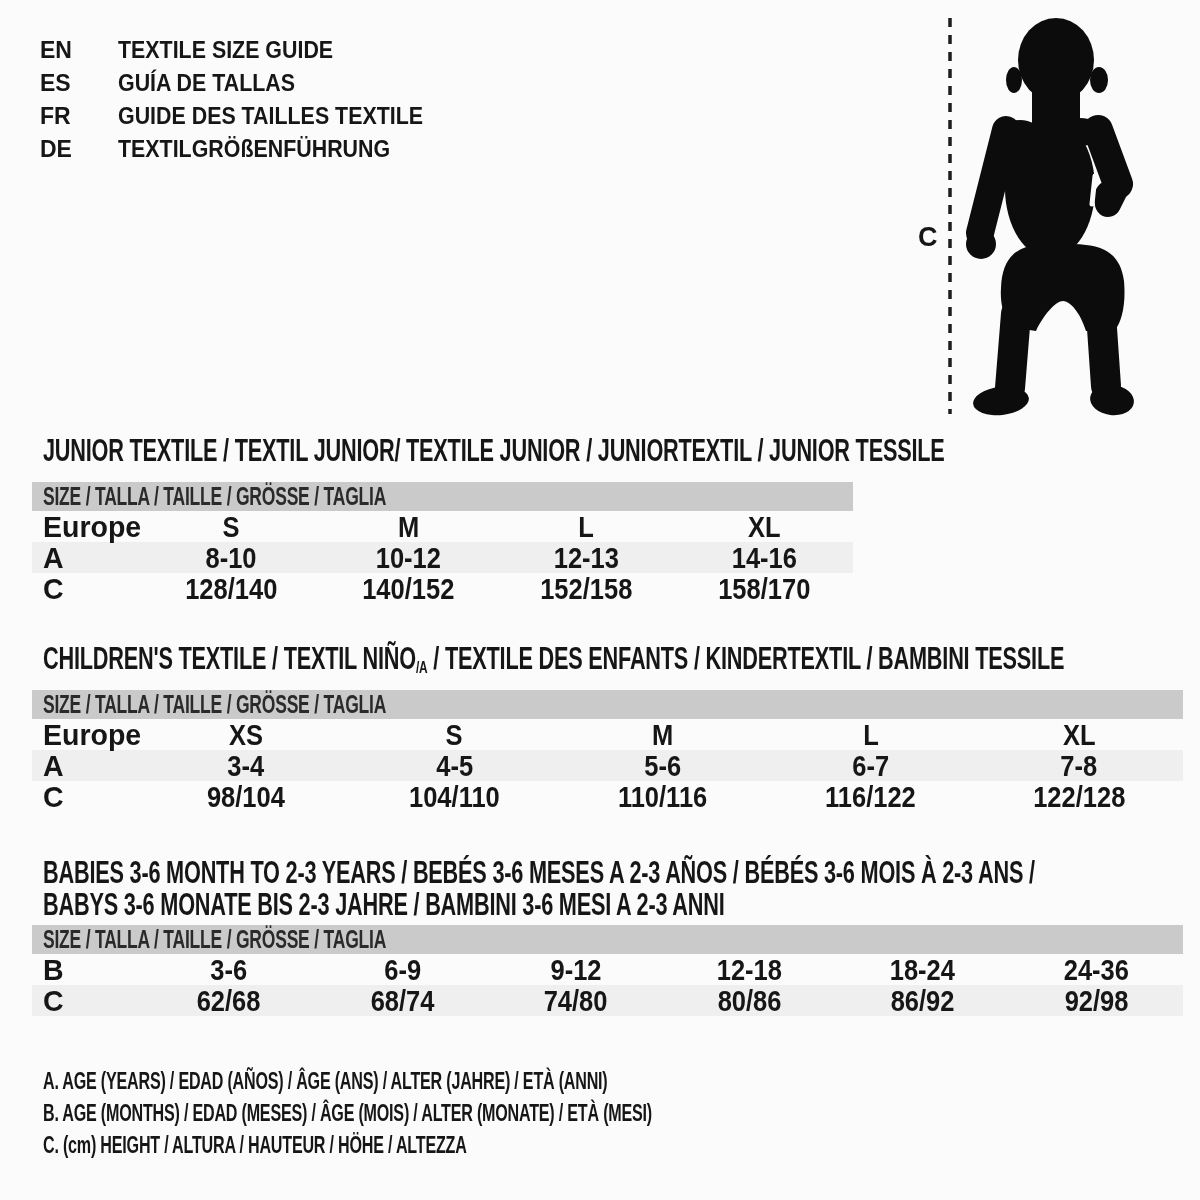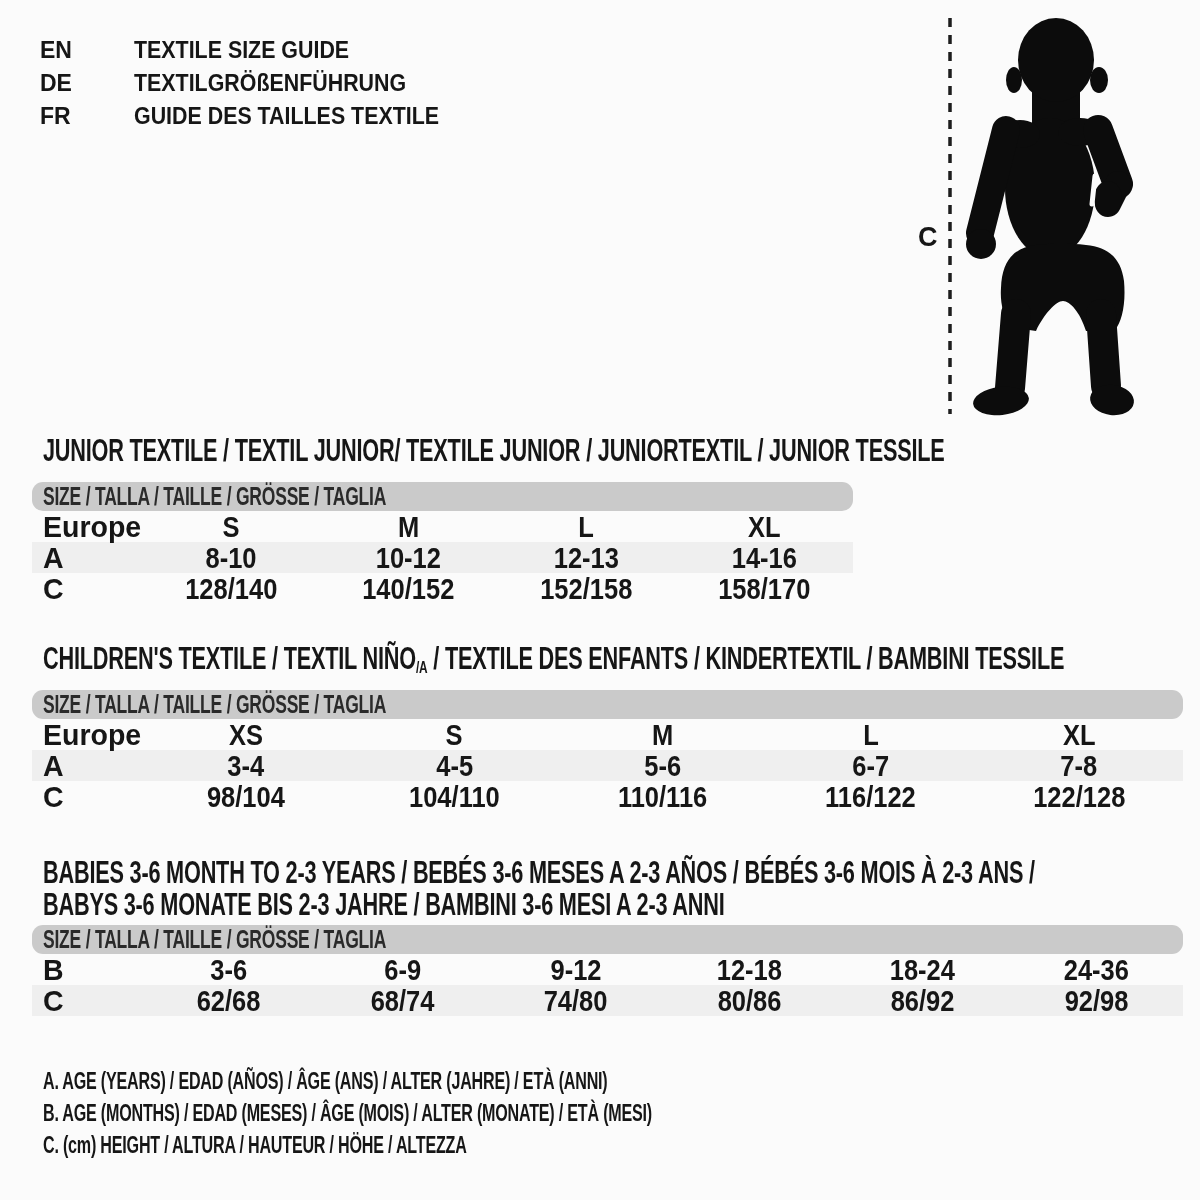--- a/index.html
+++ b/index.html
@@ -11,56 +11,60 @@
   }
   .abs{position:absolute;}
   
   .cond{display:inline-block;transform:scaleX(0.70);transform-origin:0 50%;white-space:nowrap;letter-spacing:-0.3px;}
   .cond-mild{display:inline-block;transform:scaleX(0.93);transform-origin:0 50%;white-space:nowrap;}
   .cx{display:inline-block;transform:scaleX(0.85);transform-origin:50% 50%;white-space:nowrap;}
   .cx-left{display:inline-block;transform:scaleX(0.95);transform-origin:0 50%;white-space:nowrap;}
 
   
   .lang-list{left:40px;top:34px;font-size:23px;}
-  .lang-row{display:flex;height:33px;align-items:center;gap:16px;}
+  .lang-row{display:flex;height:33px;align-items:center;}
   .lang-code{width:78px;}
   .lang-title{white-space:nowrap;}
 
   
   .sec-title{font-size:31px;white-space:nowrap;}
 
   
   .tbl{position:absolute;}
-  .band{height:29px;background:#cacaca;display:flex;align-items:center;padding-left:11px;font-size:25px;color:#2a2a2a;border-radius:11px;}
+  .band{height:29px;background:#cacaca;display:flex;align-items:center;padding-left:11px;font-size:25px;color:#2a2a2a;}
   .trow{height:31px;display:flex;align-items:center;font-size:30px;}
   .trow.shaded{background:#efefef;}
   .lbl{width:110px;padding-left:11px;box-sizing:border-box;}
   .cell{flex:1;text-align:center;}
 
   
   .legend{font-size:23px;}
   .legend-line{height:32px;}
 
   .fig-svg{position:absolute;left:900px;top:14px;}
 </style>
 </head>
 <body>
 
 <div class="abs lang-list">
   <div class="lang-row">
     <span class="lang-code">EN</span>
     <span class="lang-title cond-mild">TEXTILE SIZE GUIDE</span>
   </div>
   <div class="lang-row">
-    <span class="lang-code">DE</span>
-    <span class="lang-title cond-mild">TEXTILGRÖßENFÜHRUNG</span>
+    <span class="lang-code">ES</span>
+    <span class="lang-title cond-mild">GUÍA DE TALLAS</span>
   </div>
   <div class="lang-row">
     <span class="lang-code">FR</span>
     <span class="lang-title cond-mild">GUIDE DES TAILLES TEXTILE</span>
+  </div>
+  <div class="lang-row">
+    <span class="lang-code">DE</span>
+    <span class="lang-title cond-mild">TEXTILGRÖßENFÜHRUNG</span>
   </div>
 </div>
 
 <svg class="fig-svg" width="250" height="410" viewBox="0 0 250 410">
   <g>
     <line x1="50" y1="4" x2="50" y2="400" stroke="#1d1d1d" stroke-width="3.5" stroke-dasharray="9 8"></line>
   </g>
   <text x="18" y="232" font-size="27" font-weight="bold" font-family="Liberation Sans, DejaVu Sans, sans-serif" fill="#161616">C</text>
   <g transform="translate(70,4)" fill="#0c0c0c" stroke="none">
     <rect x="62" y="66" width="48" height="42"></rect>

